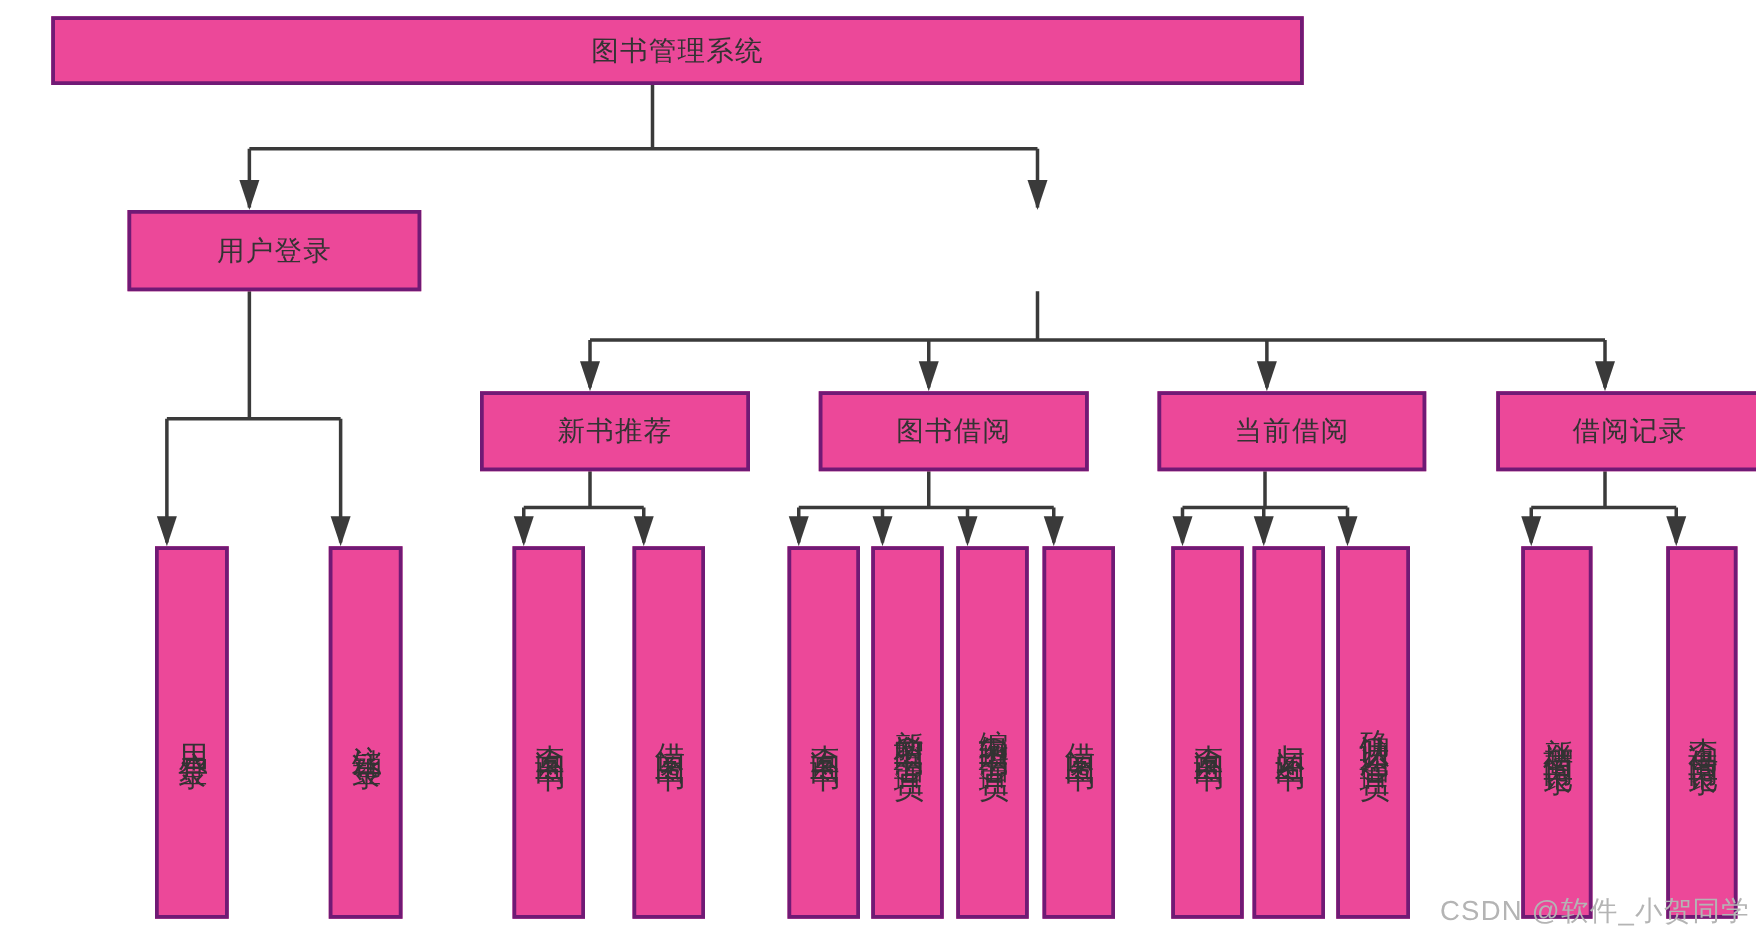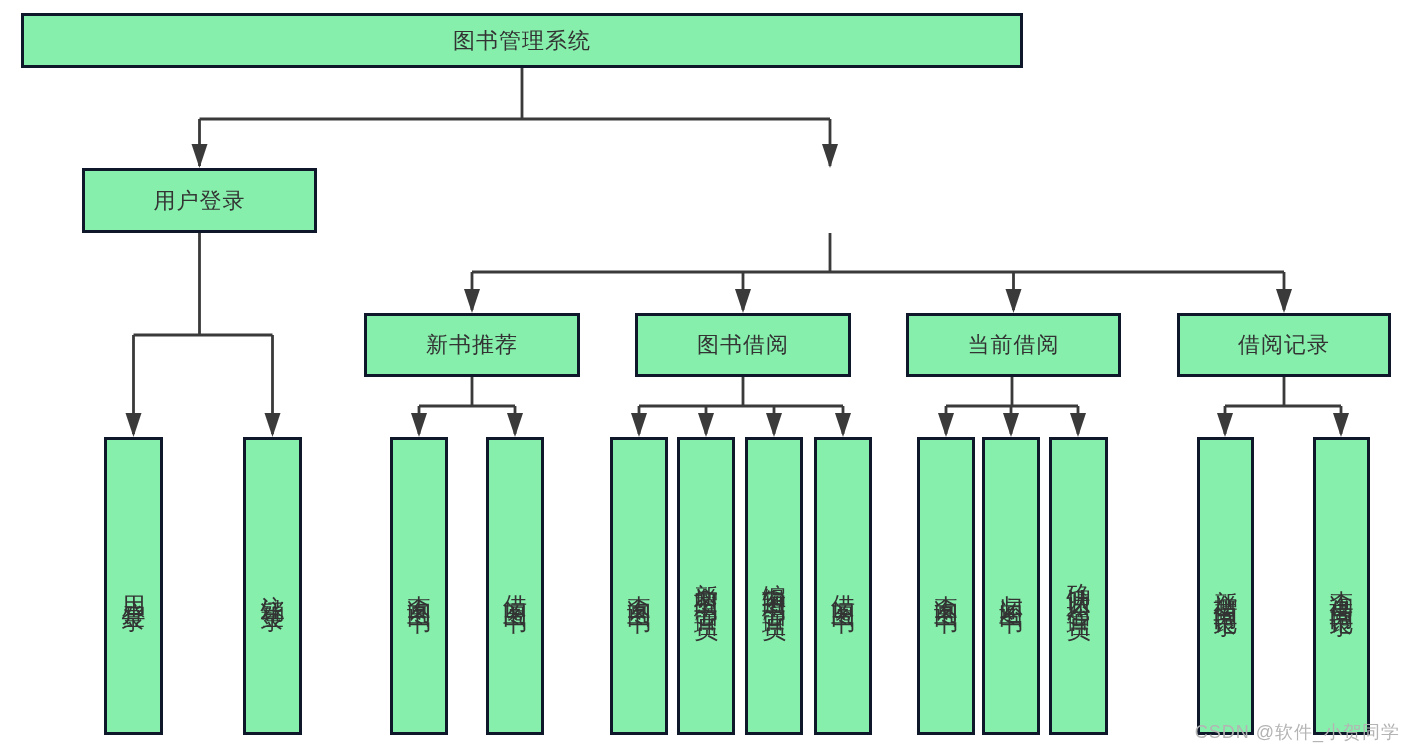--- a/index.html
+++ b/index.html
@@ -20,47 +20,48 @@
   #connectors {
     position: absolute;
     left: 0; top: 0;
     width: 1405px;
     height: 747px;
     z-index: 1;
   }
   .node {
     position: absolute;
     box-sizing: border-box;
-    background: #86efac;
-    border: 3px solid #0f172a;
+    background: #ec4899;
+    border: 3px solid #701a75;
     color: #333333;
     display: flex;
     align-items: center;
     justify-content: center;
     z-index: 2;
+    margin-left: 20px;
   }
   .node.h {
     font-size: 22px;
     letter-spacing: 1px;
   }
   .node.root-box { font-size: 22px; }
   .vtext {
     writing-mode: vertical-rl;
     text-orientation: mixed;
     font-size: 24px;
     letter-spacing: 5px;
     line-height: 1;
     white-space: nowrap;
     color: #333333;
   }
   #watermark {
     position: absolute;
     right: 5px;
     bottom: 3px;
-    font-size: 18px;
+    font-size: 22px;
     color: #b4b4b4;
     letter-spacing: 1px;
     z-index: 6;
     white-space: nowrap;
   }
 </style>
 </head>
 <body>
 
 <div id="stage">

